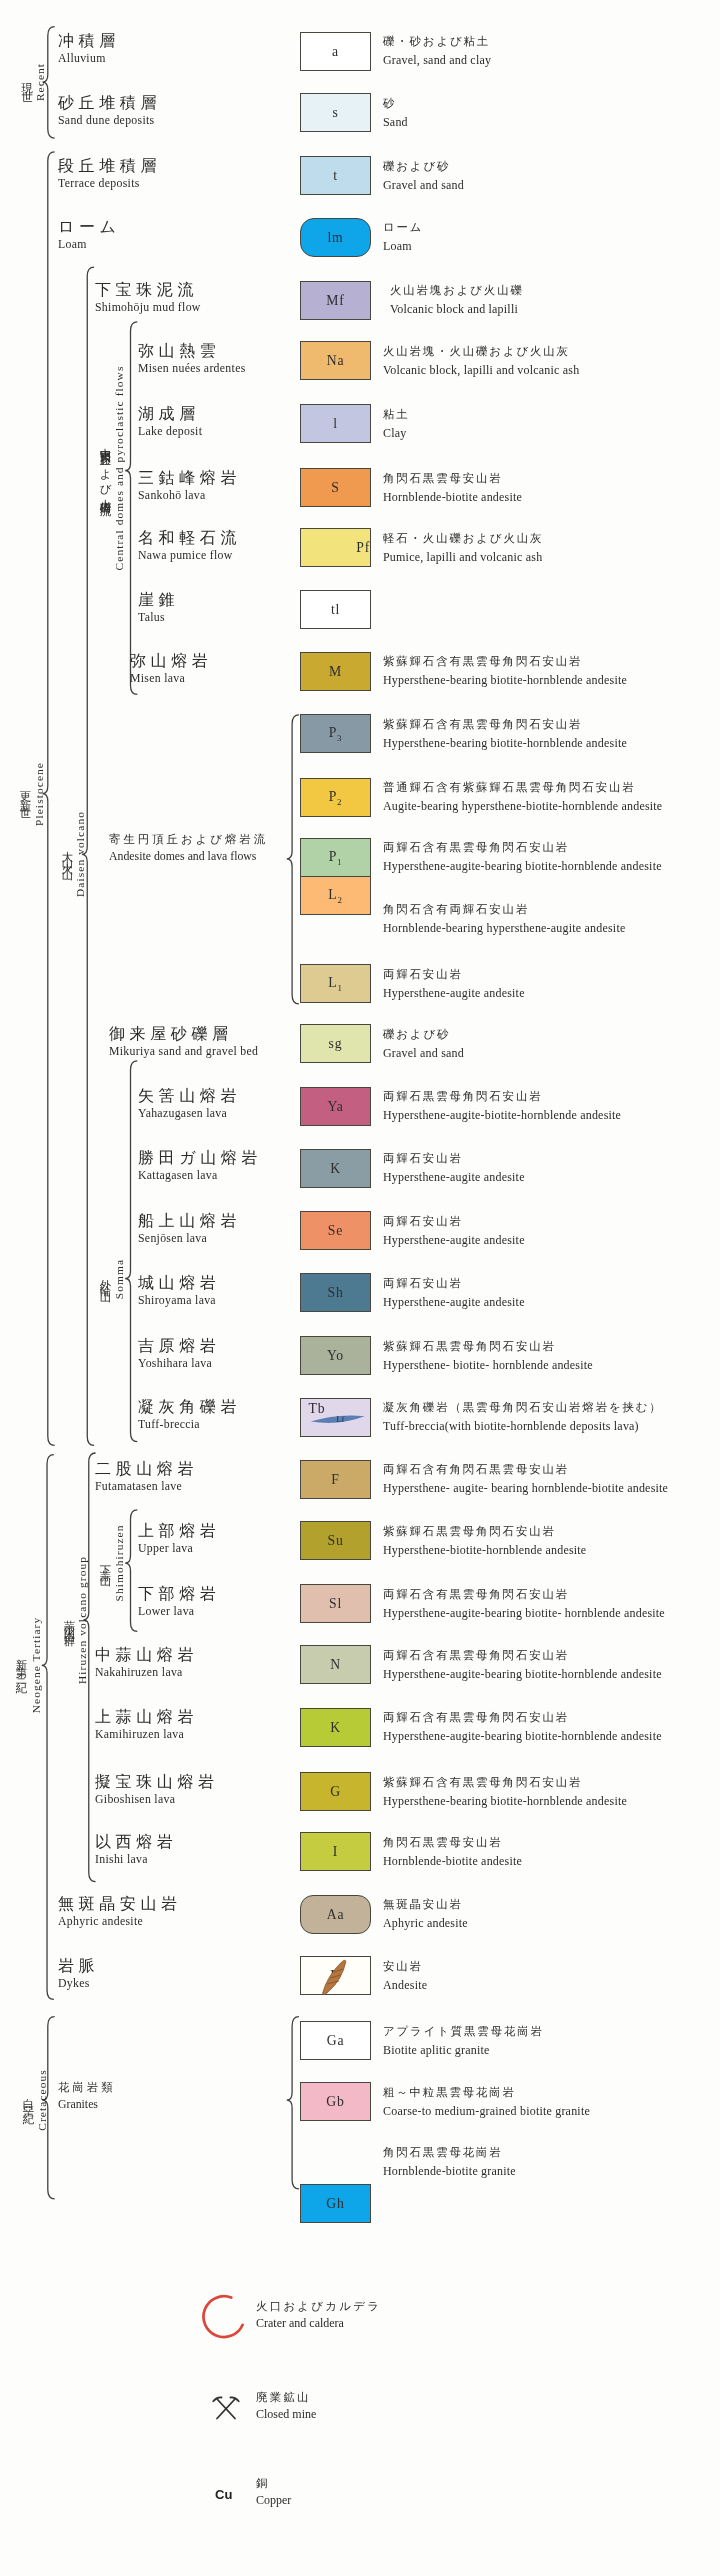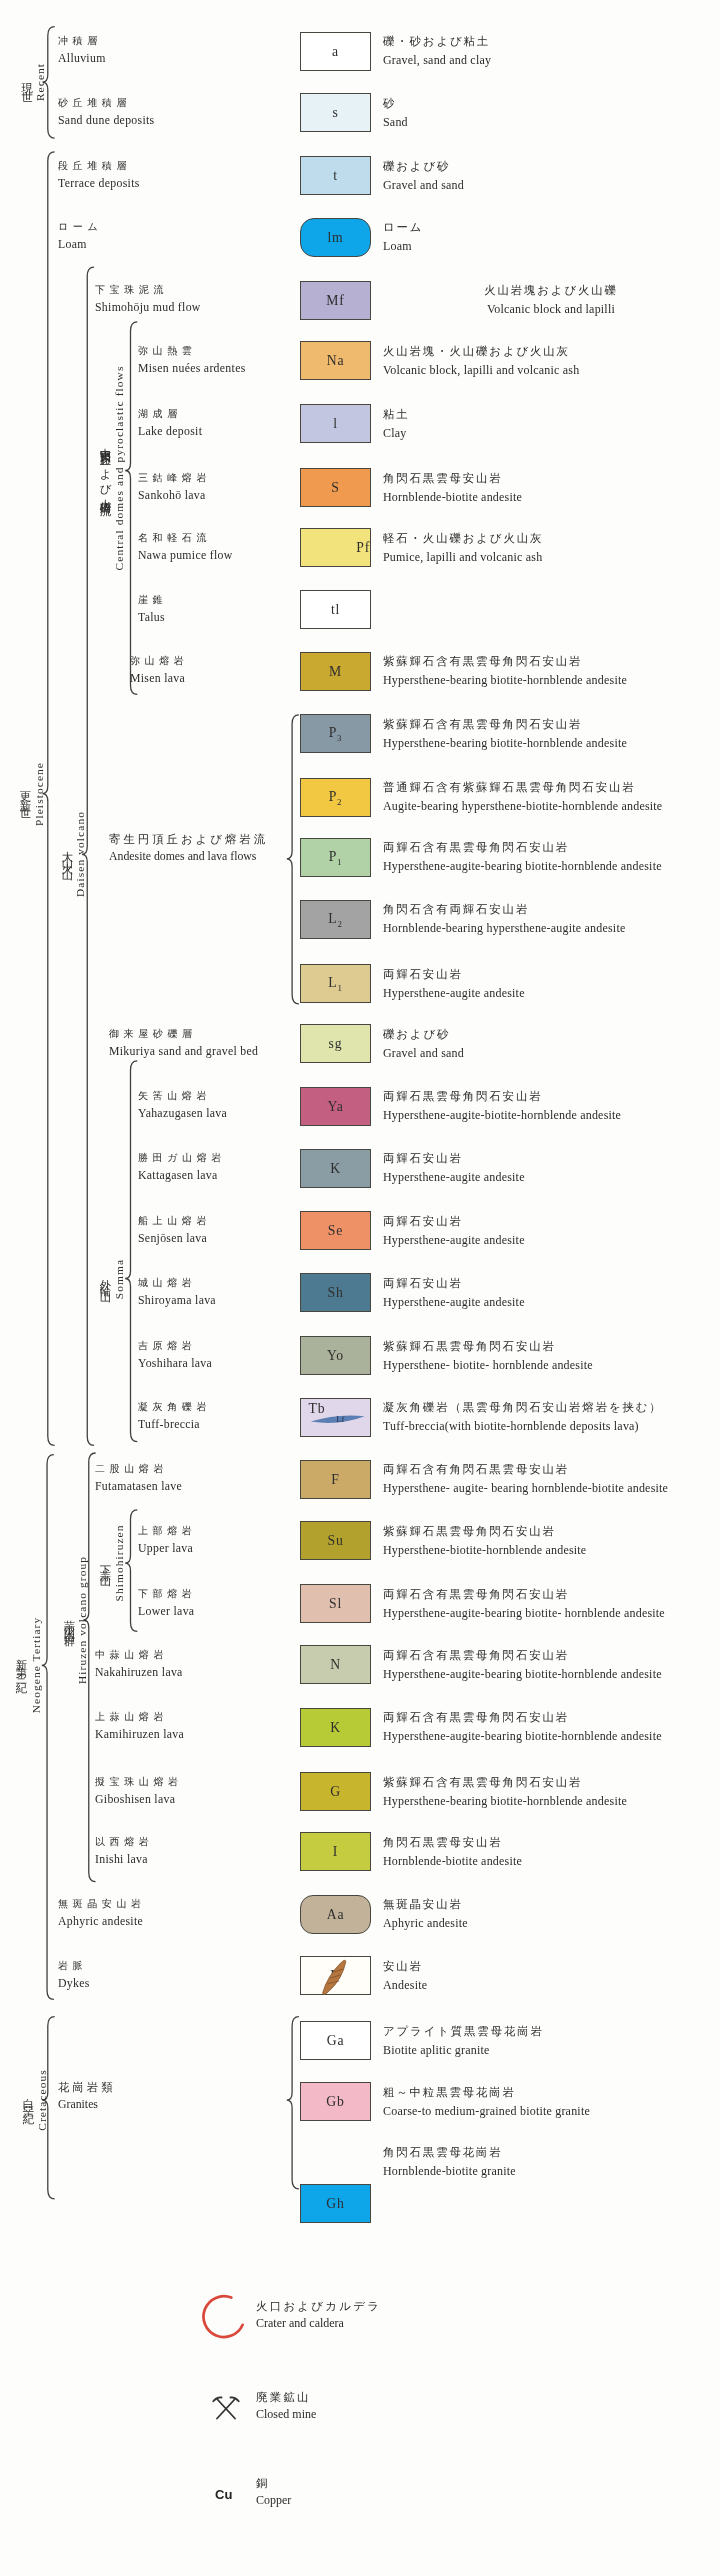--- a/index.html
+++ b/index.html
@@ -5,21 +5,21 @@
   html,body{margin:0;padding:0;background:#ffffff;}
   #canvas{
     position:relative; width:720px; height:2576px;
     background:#fdfdfb; overflow:hidden;
     font-family:"Liberation Serif","DejaVu Serif",serif;
     color:#2b2b2b;
   }
   .abs{position:absolute;}
   
   .row-name{position:absolute; line-height:16.7px; white-space:nowrap;}
-  .row-name .jp{font-size:10px; letter-spacing:4.6px; display:block;}
+  .row-name .jp{font-size:16px; letter-spacing:4.6px; display:block;}
   .row-name .en{font-size:11.8px; letter-spacing:0.3px; display:block;}
   .swatch{
     position:absolute; width:71px; height:39px; box-sizing:border-box;
     border:1.2px solid #474740; display:flex; align-items:center; justify-content:center;
   }
   .swatch .code{font-size:13.7px; color:#2e2e2e; letter-spacing:0.8px;}
   .swatch .code sub{font-size:9px;}
   .swatch.code-topleft{align-items:flex-start; justify-content:flex-start;}
   .swatch.code-topleft .code{margin:1.5px 0 0 7.6px;text-align:right;}
   .swatch svg.overlay{position:absolute; left:0; top:0;}
@@ -133,21 +133,21 @@
         </div>
       </div>
       <div>
         <div class="row-name" style="left: 95px; top: 282px;">
           <span class="jp">下宝珠泥流</span>
           <span class="en">Shimohōju mud flow</span>
         </div>
         <div class="swatch pat-weave" style="left: 300px; top: 281px; background: rgb(182, 176, 210); --ln: #948cbe;">
           <span class="code">Mf</span>
         </div>
-        <div class="desc" style="left: 399px; top: 282px; text-align: center;">
+        <div class="desc" style="left: 390px; top: 282px;">
           <span class="jp">火山岩塊および火山礫</span>
           <span class="en">Volcanic block and lapilli</span>
         </div>
       </div>
       <div>
         <div class="row-name" style="left: 138px; top: 343px;">
           <span class="jp">弥山熱雲</span>
           <span class="en">Misen nuées ardentes</span>
         </div>
         <div class="swatch pat-weave" style="left: 300px; top: 341px; background: rgb(239, 185, 110); --ln: #d89b48;">
@@ -240,21 +240,21 @@
       <div>
         <div class="swatch pat-grid" style="left: 300px; top: 838px; background: rgb(176, 210, 166); --ln: #8fb886;">
           <span class="code">P<sub>1</sub></span>
         </div>
         <div class="desc" style="left: 383px; top: 839px;">
           <span class="jp">両輝石含有黒雲母角閃石安山岩</span>
           <span class="en">Hypersthene-augite-bearing biotite-hornblende andesite</span>
         </div>
       </div>
       <div>
-        <div class="swatch pat-weave" style="left: 300px; top: 900px; background: #a3a3a3; --ln: #9e9628;">
+        <div class="swatch pat-weave" style="left: 300px; top: 876px; background: #fdba74; --ln: #9e9628;">
           <span class="code">L<sub>2</sub></span>
         </div>
         <div class="desc" style="left: 383px; top: 901px;">
           <span class="jp">角閃石含有両輝石安山岩</span>
           <span class="en">Hornblende-bearing hypersthene-augite andesite</span>
         </div>
       </div>
       <div>
         <div class="swatch pat-weave" style="left: 300px; top: 964px; background: rgb(221, 203, 146); --ln: #c2ae70;">
           <span class="code">L<sub>1</sub></span>

